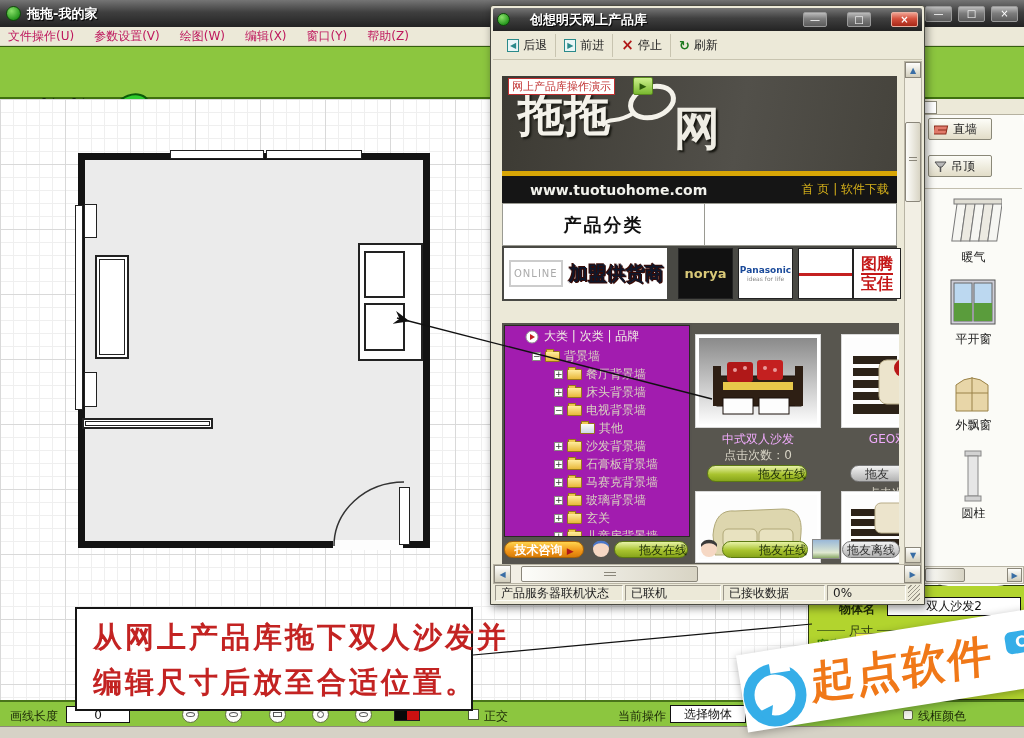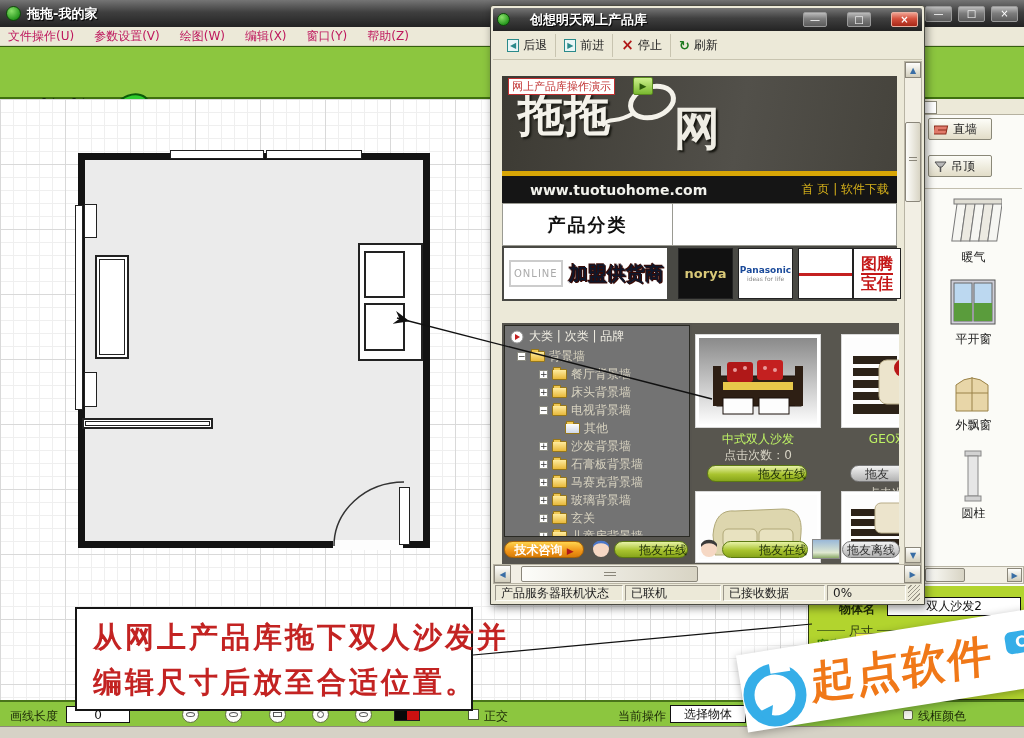--- a/index.html
+++ b/index.html
@@ -28,21 +28,21 @@
 
   
   #canvas { left:0; top:99px; width:922px; height:601px; z-index:1; background-color:#fff;
     background-image:
       linear-gradient(#d9d9d9 1px, transparent 1px), linear-gradient(90deg,#d9d9d9 1px, transparent 1px),
       linear-gradient(#efefef 1px, transparent 1px), linear-gradient(90deg,#efefef 1px, transparent 1px);
     background-size:65px 65px,65px 65px,13px 13px,13px 13px; }
   .plan { border:1px solid #222; background:#fff; position:absolute; }
 
   
-  #sidebar { left:921px; top:99px; width:103px; height:487px; background:#fbfbf7; border-left:1px solid #5a5a4c; z-index:3; }
+  #sidebar { left:921px; top:99px; width:103px; height:487px; background:#fbfbf7; border-left:1px solid #5a5a4c; z-index:3;border-radius:27px; }
   .sbtn { position:absolute; height:22px; background:linear-gradient(#fdfdf8,#e2ddc8); border:1px solid #8a8878;
           border-radius:2px; font-size:12px; color:#222; display:flex; align-items:center; padding:0 5px; gap:4px; }
   .slabel { position:absolute; font-size:12px; color:#222; width:103px; text-align:center; left:0; }
 
   
   #props { left:808px; top:585px; width:216px; height:115px; background:#b2d42e; border:1px solid #2c3a10;
            border-right:none; z-index:2; }
   .pinput { background:#fff; border:1px solid #111; font-size:12px; color:#111; display:flex; align-items:center; }
 
   
@@ -75,35 +75,35 @@
   .blackbar { position:absolute; left:6px; top:115px; width:395px; height:27px; background:#151515;
               display:flex; align-items:center; }
   .catrow { position:absolute; left:6px; top:142px; width:395px; height:43px; background:#fff; border:1px solid #9a9a92; }
   .supplier { position:absolute; left:6px; top:185px; width:395px; height:55px; background:#494944; }
   .tile { position:absolute; top:2px; width:55px; height:51px; border:1px solid #222; overflow:hidden; }
   .filterrow { position:absolute; left:6px; top:240px; width:395px; height:22px; background:#3a3a38;
                display:flex; align-items:center; font-size:12px; }
   .mainarea { position:absolute; left:6px; top:262px; width:397px; height:241px; background:#56544e; }
 
   
-  #tree { position:absolute; left:2px; top:2px; width:186px; height:212px; background:#737373;
-          border:1px solid #2a2a24; overflow:hidden; }
+  #tree { position:absolute; left:2px; top:2px; width:186px; height:212px; background:#a21caf;
+          border:1px solid #2a2a24; overflow:hidden;padding-left:15px; }
   .trow { height:18px; display:flex; align-items:center; font-size:12px; color:#d8d3c0; white-space:nowrap; }
   .exp { width:9px; height:9px; background:#fff; border:1px solid #8a8a80; color:#333; font-size:9px;
          line-height:7px; text-align:center; margin-right:4px; flex:none; }
   .folder { width:15px; height:11px; background:linear-gradient(#ffeb9e,#e8b93a); border:1px solid #97771a;
             border-radius:1px; position:relative; margin-right:4px; flex:none; }
   .folder::before { content:""; position:absolute; top:-3px; left:0; width:6px; height:2px; background:#f0c852;
                     border:1px solid #97771a; border-bottom:none; }
   .lv0{padding-left:12px;} .lv1{padding-left:34px;} .lv2{padding-left:60px;}
 
   
   #plist { position:absolute; left:190px; top:0; width:207px; height:241px; background:#58564f; overflow:hidden; }
   .pcard { position:absolute; background:#fff; border:1px solid #d8d8d8; padding:3px; }
-  .pname { position:absolute; font-size:12px; color:#bef264; text-align:center; }
+  .pname { position:absolute; font-size:12px; color:#f0abfc; text-align:center; }
   .pclicks { position:absolute; font-size:12px; color:#d8d4c6; text-align:center; }
   .gbtn { background:linear-gradient(#e8f2a8,#a9c42f 55%,#88a51b); border:1px solid #5c7a12; border-radius:9px;
           color:#20300a; font-size:12px; text-align:right; line-height:16px; height:17px; }
   .graybtn { background:linear-gradient(#f2f2f2,#b2b2b2); border:1px solid #777; border-radius:9px;
              color:#333; font-size:12px; text-align:center; line-height:16px; height:17px; }
   .obtn { background:linear-gradient(#ffd44e,#f09518 60%,#d87c08); border:1px solid #a86408; border-radius:9px;
           color:#fff; font-size:12px; font-weight:bold; text-align:center; line-height:16px; height:17px; }
 
   
   .sb-track { background:#f2efe4; border:1px solid #b8b4a4; }
@@ -372,21 +372,21 @@
       </div>
       <div class="playbtn">▶</div>
       <div class="goldline"></div>
       <div class="blackbar">
         <span style="margin-left:28px;color:#f2f2ec;font-weight:bold;font-size:14px;">www.tuotuohome.com</span>
         <span style="flex:1"></span>
         <span style="margin-right:8px;color:#d8b21a;font-size:12px;">首 页 | 软件下载</span>
       </div>
 
       <div class="catrow">
-        <div style="position:absolute;left:0;top:0;width:170px;height:41px;border-right:1px solid #9a9a92;
+        <div style="position:absolute;left:0;top:0;width:202px;height:41px;border-right:1px solid #9a9a92;
                     display:flex;align-items:center;justify-content:center;font-family:Liberation Mono, monospace;">
           <span style="font-size:18px;font-weight:bold;color:#111;letter-spacing:2px;">产品分类</span>
         </div>
       </div>
 
       <div class="supplier">
         <div style="position:absolute;left:2px;top:2px;width:163px;height:51px;background:#fff;display:flex;align-items:center;">
           <span style="margin-left:5px;font-size:10px;color:#aaa;border:2px solid #ccc;padding:6px 3px;letter-spacing:1px;">ONLINE</span>
           <span style="margin-left:6px;font-size:19px;font-weight:bold;color:#0f172a;
                        text-shadow:1px 1px 0 #3a0a04,-1px -1px 0 #3a0a04;">加盟供货商</span>

